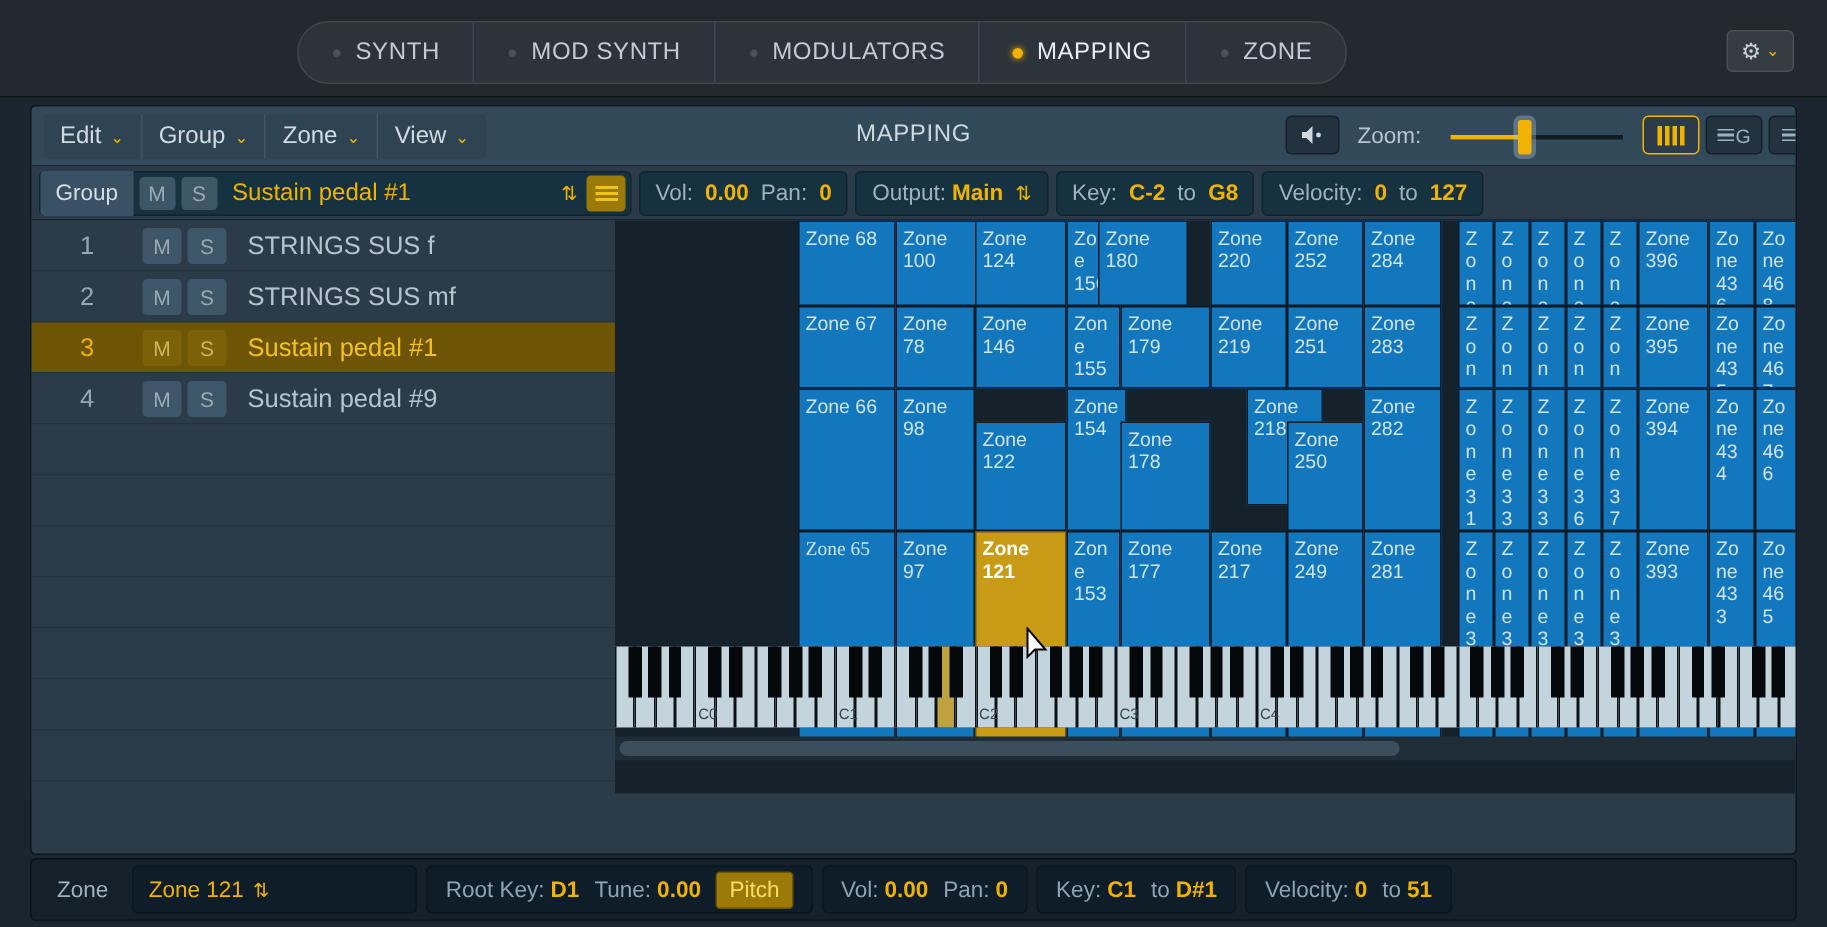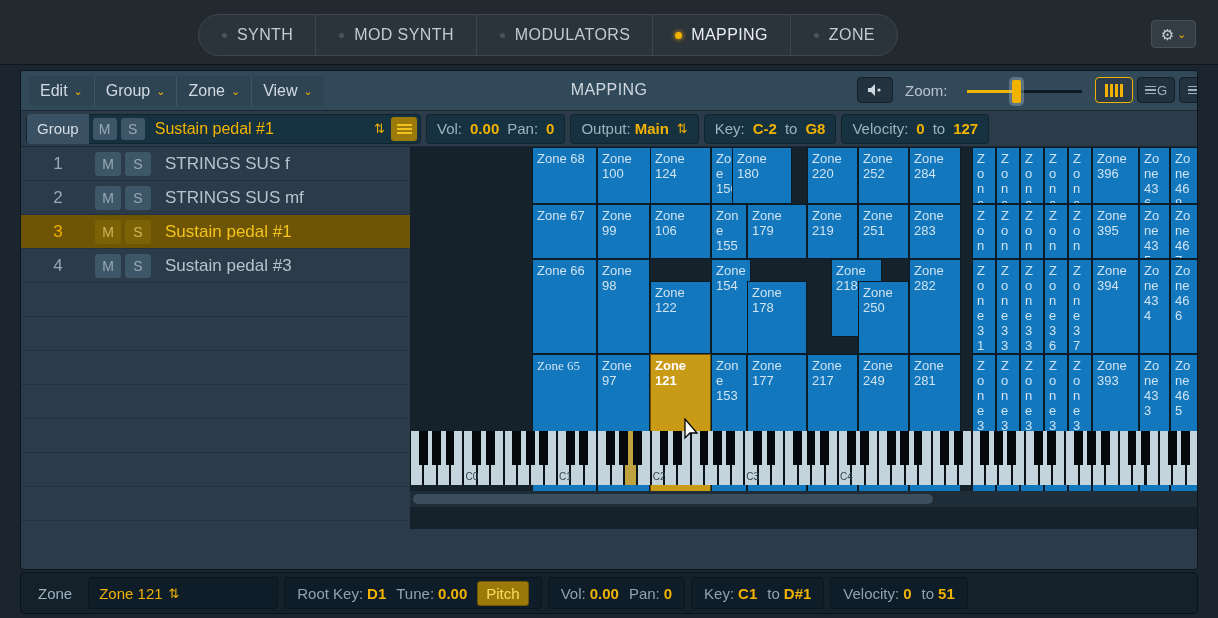--- a/index.html
+++ b/index.html
@@ -372,21 +372,21 @@
               <span class="msb">S</span>
             </span>
             <span class="gname">Sustain pedal #1</span>
           </div>
           <div class="grouprow">
             <span class="num">4</span>
             <span class="ms">
               <span class="msb">M</span>
               <span class="msb">S</span>
             </span>
-            <span class="gname">Sustain pedal #3</span>
+            <span class="gname">Sustain pedal #9</span>
           </div>
           <div class="grouprow emptylist"></div>
           <div class="grouprow emptylist"></div>
           <div class="grouprow emptylist"></div>
           <div class="grouprow emptylist"></div>
           <div class="grouprow emptylist"></div>
           <div class="grouprow emptylist"></div>
           <div class="grouprow emptylist"></div>
         </div>
       <div class="gridwrap">
@@ -401,22 +401,22 @@
             <div class="zonecell" style="left: 499px; width: 52px; top: 0px; height: 57px;">Zone 284</div>
             <div class="zonecell" style="left: 562px; width: 24px; top: 0px; height: 57px;">Zone 3...</div>
             <div class="zonecell" style="left: 586px; width: 24px; top: 0px; height: 57px;">Zone...</div>
             <div class="zonecell" style="left: 610px; width: 24px; top: 0px; height: 57px;">Zone 3...</div>
             <div class="zonecell" style="left: 634px; width: 24px; top: 0px; height: 57px;">Zone 3...</div>
             <div class="zonecell" style="left: 658px; width: 24px; top: 0px; height: 57px;">Zone...</div>
             <div class="zonecell" style="left: 682px; width: 47px; top: 0px; height: 57px;">Zone 396</div>
             <div class="zonecell" style="left: 729px; width: 31px; top: 0px; height: 57px;">Zone 436</div>
             <div class="zonecell" style="left: 760px; width: 29px; top: 0px; height: 57px;">Zone 468</div>
             <div class="zonecell" style="left: 122px; width: 65px; top: 57px; height: 55px;">Zone 67</div>
-            <div class="zonecell" style="left: 187px; width: 53px; top: 57px; height: 55px;">Zone 99</div>
-            <div class="zonecell" style="left: 240px; width: 61px; top: 57px; height: 55px;">Zone 106</div>
+            <div class="zonecell" style="left: 187px; width: 53px; top: 57px; height: 55px;">Zone 78</div>
+            <div class="zonecell" style="left: 240px; width: 61px; top: 57px; height: 55px;">Zone 146</div>
             <div class="zonecell" style="left: 301px; width: 36px; top: 57px; height: 55px;">Zone 155</div>
             <div class="zonecell" style="left: 337px; width: 60px; top: 57px; height: 55px;">Zone 179</div>
             <div class="zonecell" style="left: 397px; width: 51px; top: 57px; height: 55px;">Zone 219</div>
             <div class="zonecell" style="left: 448px; width: 51px; top: 57px; height: 55px;">Zone 251</div>
             <div class="zonecell" style="left: 499px; width: 52px; top: 57px; height: 55px;">Zone 283</div>
             <div class="zonecell" style="left: 562px; width: 24px; top: 57px; height: 55px;">Zone 3...</div>
             <div class="zonecell" style="left: 586px; width: 24px; top: 57px; height: 55px;">Zone...</div>
             <div class="zonecell" style="left: 610px; width: 24px; top: 57px; height: 55px;">Zone 3...</div>
             <div class="zonecell" style="left: 634px; width: 24px; top: 57px; height: 55px;">Zone 3...</div>
             <div class="zonecell" style="left: 658px; width: 24px; top: 57px; height: 55px;">Zone...</div>

